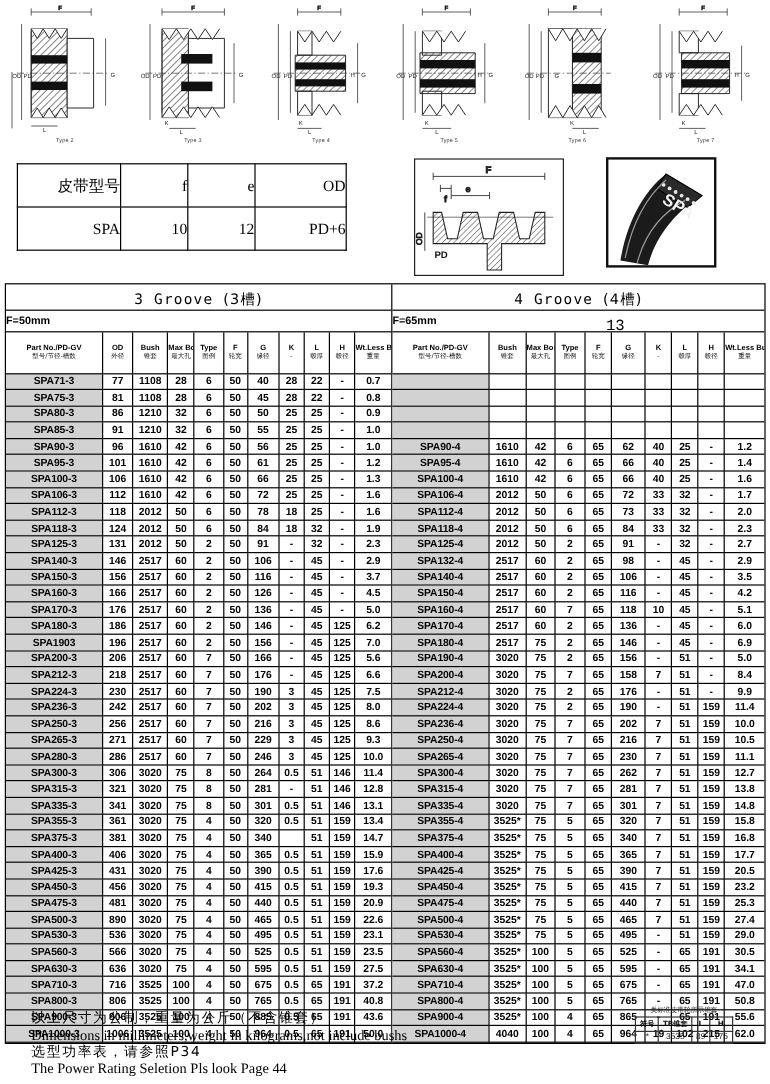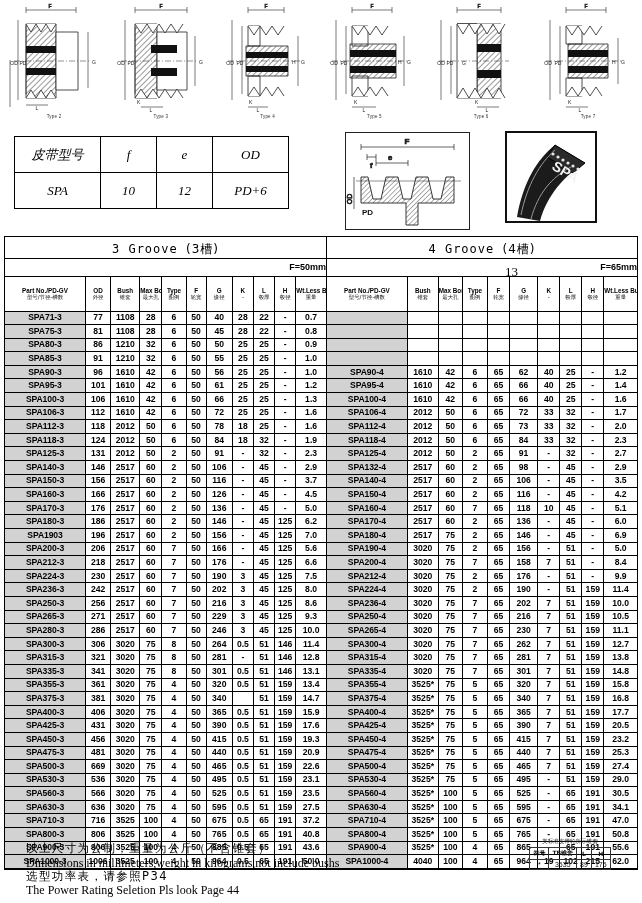--- a/index.html
+++ b/index.html
@@ -45,25 +45,24 @@
     width: 642px;
   }
   table.spec {
     position: absolute;
     left: 14px; top: 8px;
     border-collapse: collapse;
     font-family: "Liberation Serif", serif;
   }
   table.spec td {
     border: 1px solid #000;
-    text-align: center;
+    text-align: right;
     vertical-align: middle;
     font-size: 13px;
     padding: 0;
-    font-style: italic;
   }
   table.spec tr { height: 36px; }
   .sp-c1 { width: 86px; }
   .sp-c2 { width: 56px; }
   .sp-c3 { width: 56px; }
   .sp-c4 { width: 76px; }
   .cn { font-family: "DejaVu Sans", sans-serif; font-size: 12px; }
 
   
   .groove-box {
@@ -77,21 +76,21 @@
   .belt-box {
     position: absolute;
     left: 505px; top: 3px;
     width: 92px; height: 92px;
     border: 2px solid #111;
     background: #fff;
     overflow: hidden;
   }
   .belt-num {
     position: absolute;
-    font-family: Liberation Serif, serif;
+    font-family: Liberation Mono, monospace;
     font-size: 13px;
     font-weight: 400;
   }
   .belt-num.top { left: 505px; top: 136px; }
   .belt-num.right { left: 598px; top: 186px; }
 
   
   .tables-wrap {
     position: absolute;
     left: 4px; top: 236px;
@@ -110,21 +109,21 @@
     font-family: "DejaVu Sans Mono", monospace;
     font-size: 12px;
     letter-spacing: 1px;
     padding: 4px 0 3px 0;
     height: 22px;
     white-space: nowrap;
   }
   .grp-title .cjk { font-family: "DejaVu Sans", sans-serif; }
   .grp-sub {
     border-bottom: 1px solid #000;
-    text-align: right;
+    text-align: left;
     font-size: 9px;
     font-weight: bold;
     padding: 3px 0 2px 0;
     height: 18px;
   }
 
   table.data {
     border-collapse: collapse;
     width: 100%;
     table-layout: fixed;
@@ -975,21 +974,21 @@
             <td>4</td>
             <td>50</td>
             <td>440</td>
             <td>0.5</td>
             <td>51</td>
             <td>159</td>
             <td>20.9</td>
           </tr>
           <tr class="band-end">
             <td class="part">SPA500-3</td>
-            <td>669</td>
+            <td>890</td>
             <td>3020</td>
             <td>75</td>
             <td>4</td>
             <td>50</td>
             <td>465</td>
             <td>0.5</td>
             <td>51</td>
             <td>159</td>
             <td>22.6</td>
           </tr>

